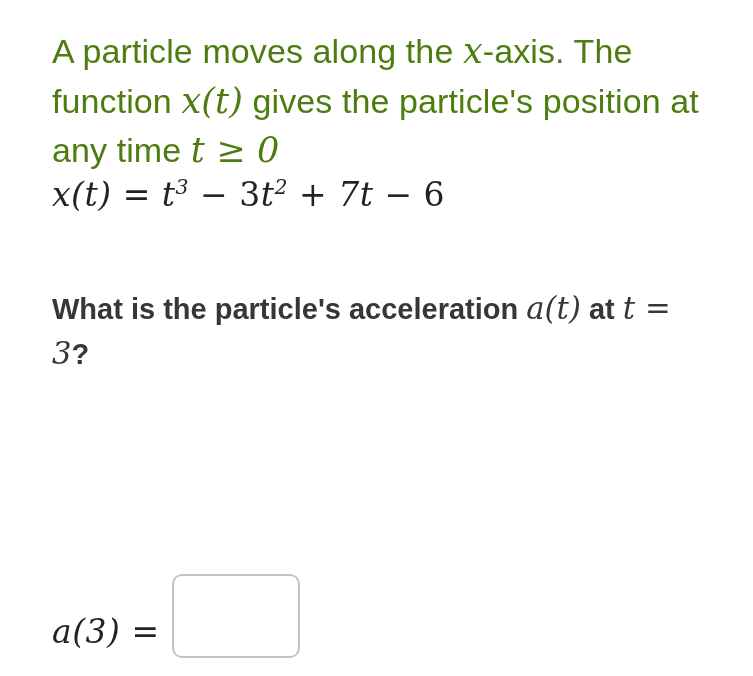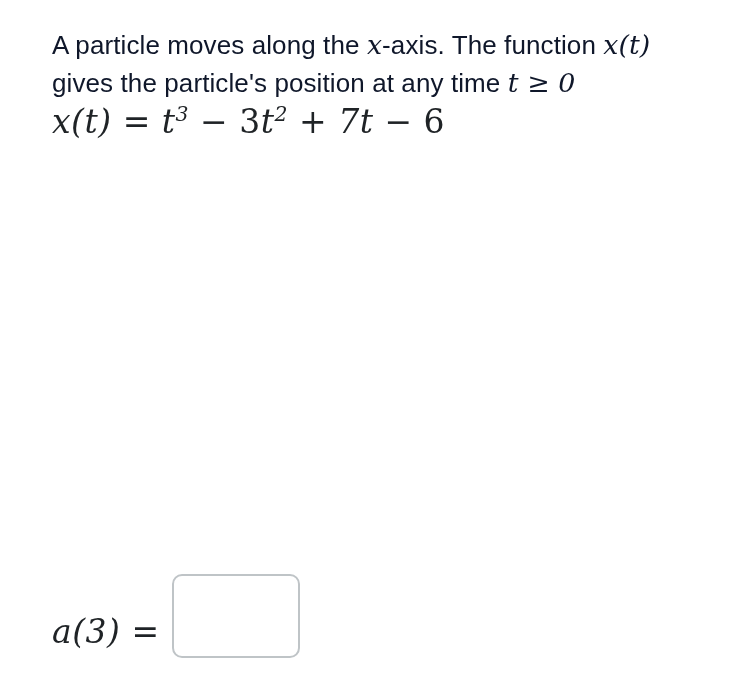--- a/index.html
+++ b/index.html
@@ -14,22 +14,22 @@
     overflow: hidden;
   }
   .page {
     position: relative;
     width: 753px;
     height: 676px;
     box-sizing: border-box;
     padding: 26px 40px 0 52px;
   }
   .prompt {
-    color: #0f172a;
-    font-size: 26px;
+    color: #4d7c0f;
+    font-size: 34px;
     line-height: 1.42;
     font-weight: 400;
     letter-spacing: 0.1px;
     max-width: 660px;
   }
   .mathit {
     font-family: "DejaVu Serif", serif;
     font-style: italic;
     font-size: 1.03em;
   }
@@ -109,19 +109,22 @@
     <span>=</span>
     <span class="var">t</span><sup class="exp">3</sup>
     <span>−</span>
     <span>3</span><span class="var">t</span><sup class="exp">2</sup>
     <span>+</span>
     <span class="var">7t</span>
     <span>−</span>
     <span>6</span>
   </div>
 
+  <div class="question">
+    <span>What is the particle's acceleration </span><span class="mathit">a(t)</span><span> at </span><span class="mathit">t = 3</span><span>?</span>
+  </div>
 
   <div class="answer-row">
     <span class="answer-label"><span class="var">a(3)</span> <span>=</span></span>
     <input class="answer-input" type="text" placeholder="" style="">
   </div>
 
 </div>
 
 </body></html>

